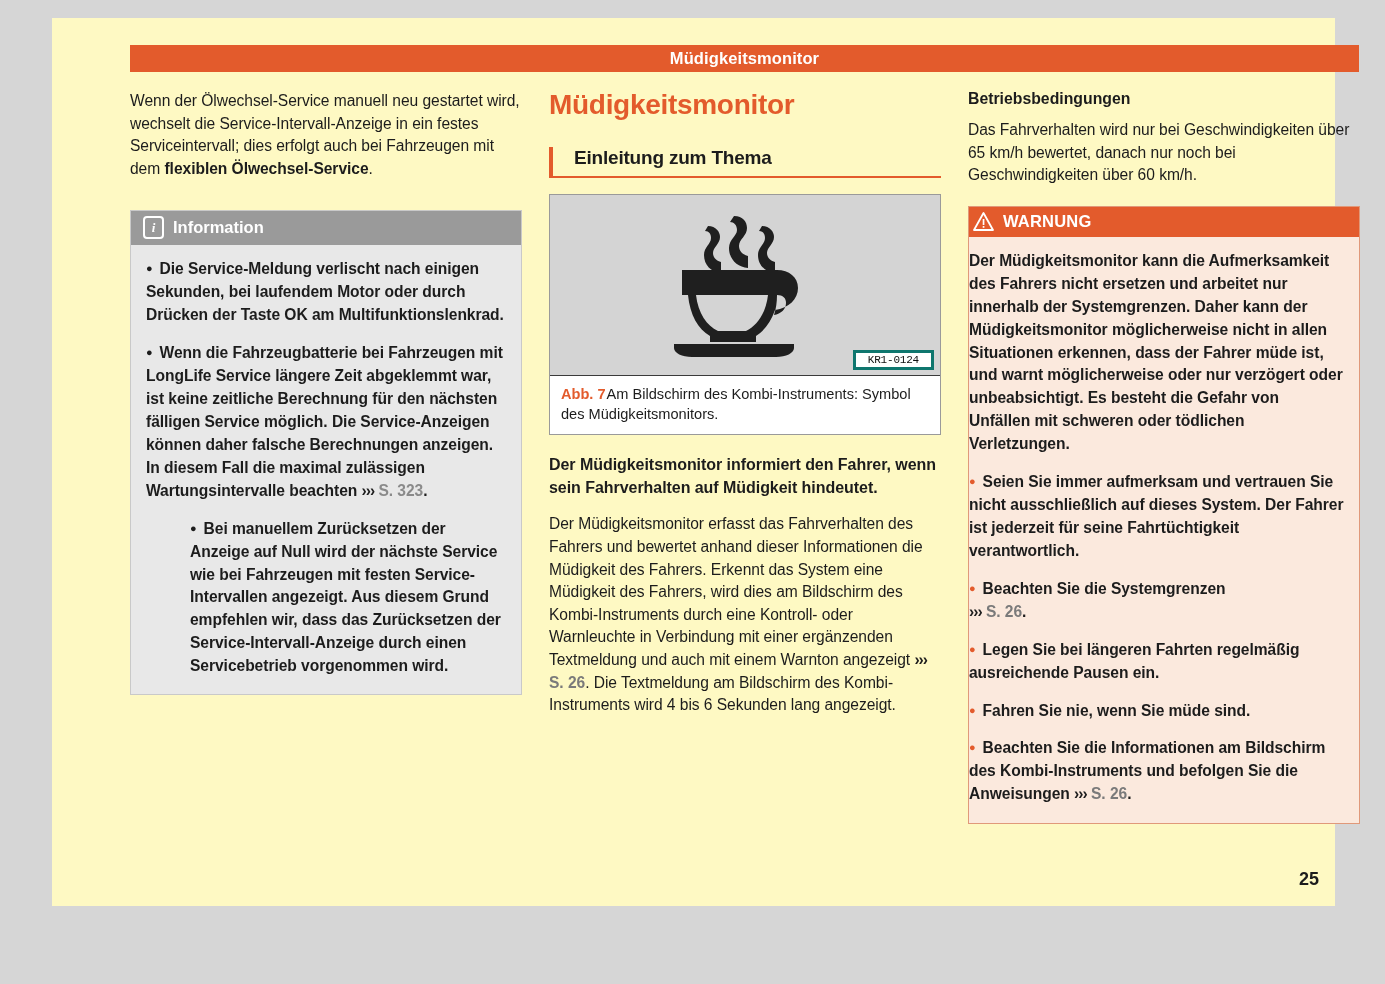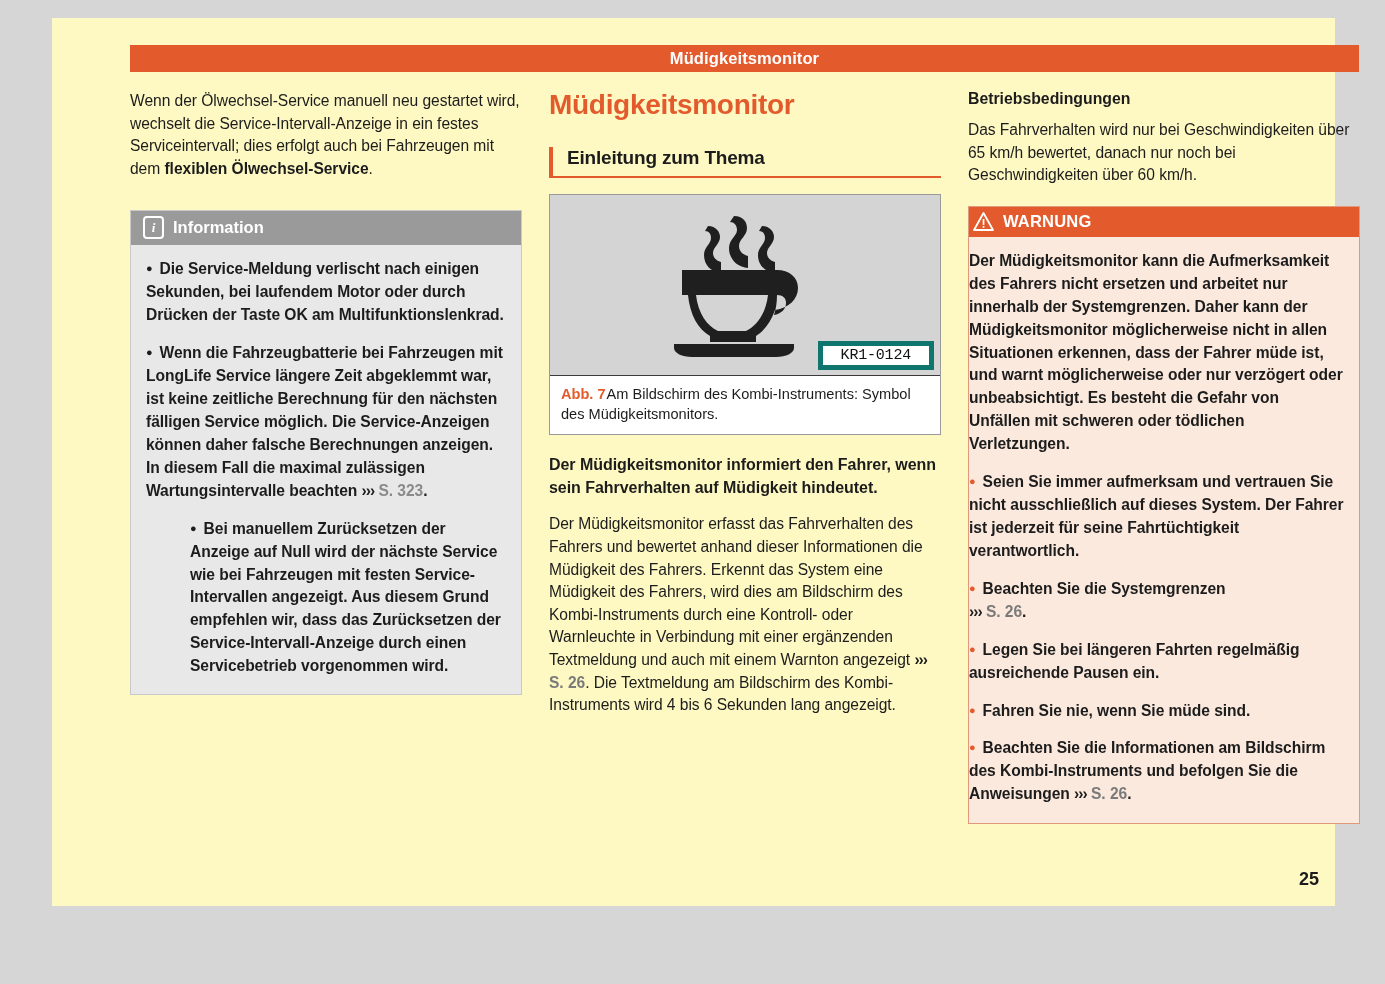--- a/index.html
+++ b/index.html
@@ -120,21 +120,21 @@
     color: #e35b2c;
     font-size: 28px;
     font-weight: bold;
     margin: 0 0 26px 0;
     line-height: 1.1;
     letter-spacing: -0.3px;
   }
   .sec-title-wrap {
     border-left: 4px solid #e35b2c;
     border-bottom: 2px solid #e35b2c;
-    padding: 0 0 7px 14px;
+    padding: 0 0 7px 21px;
     margin-bottom: 16px;
   }
   .sec-title {
     font-size: 19px;
     font-weight: bold;
     color: #1c1c1c;
     letter-spacing: -0.2px;
   }
 
   .figure {
@@ -149,24 +149,24 @@
     border-bottom: 1px solid #3a3a3a;
     display: flex;
     align-items: center;
     justify-content: center;
   }
   .fig-code {
     position: absolute;
     right: 6px;
     bottom: 5px;
     background: #ffffff;
-    border: 5px solid #0f766e;
+    border: 3px solid #0f766e;
     font-family: "Liberation Mono", monospace;
-    font-size: 15px;
-    padding: 1px 18px;
+    font-size: 11px;
+    padding: 1px 12px;
     color: #111;
     letter-spacing: -0.2px;
   }
   .figure-cap {
     padding: 8px 11px 10px 11px;
     font-size: 14.6px;
     line-height: 1.38;
     color: #1c1c1c;
   }
   .fig-num { color: #e35b2c; font-weight: bold; margin-right: 1px; }

